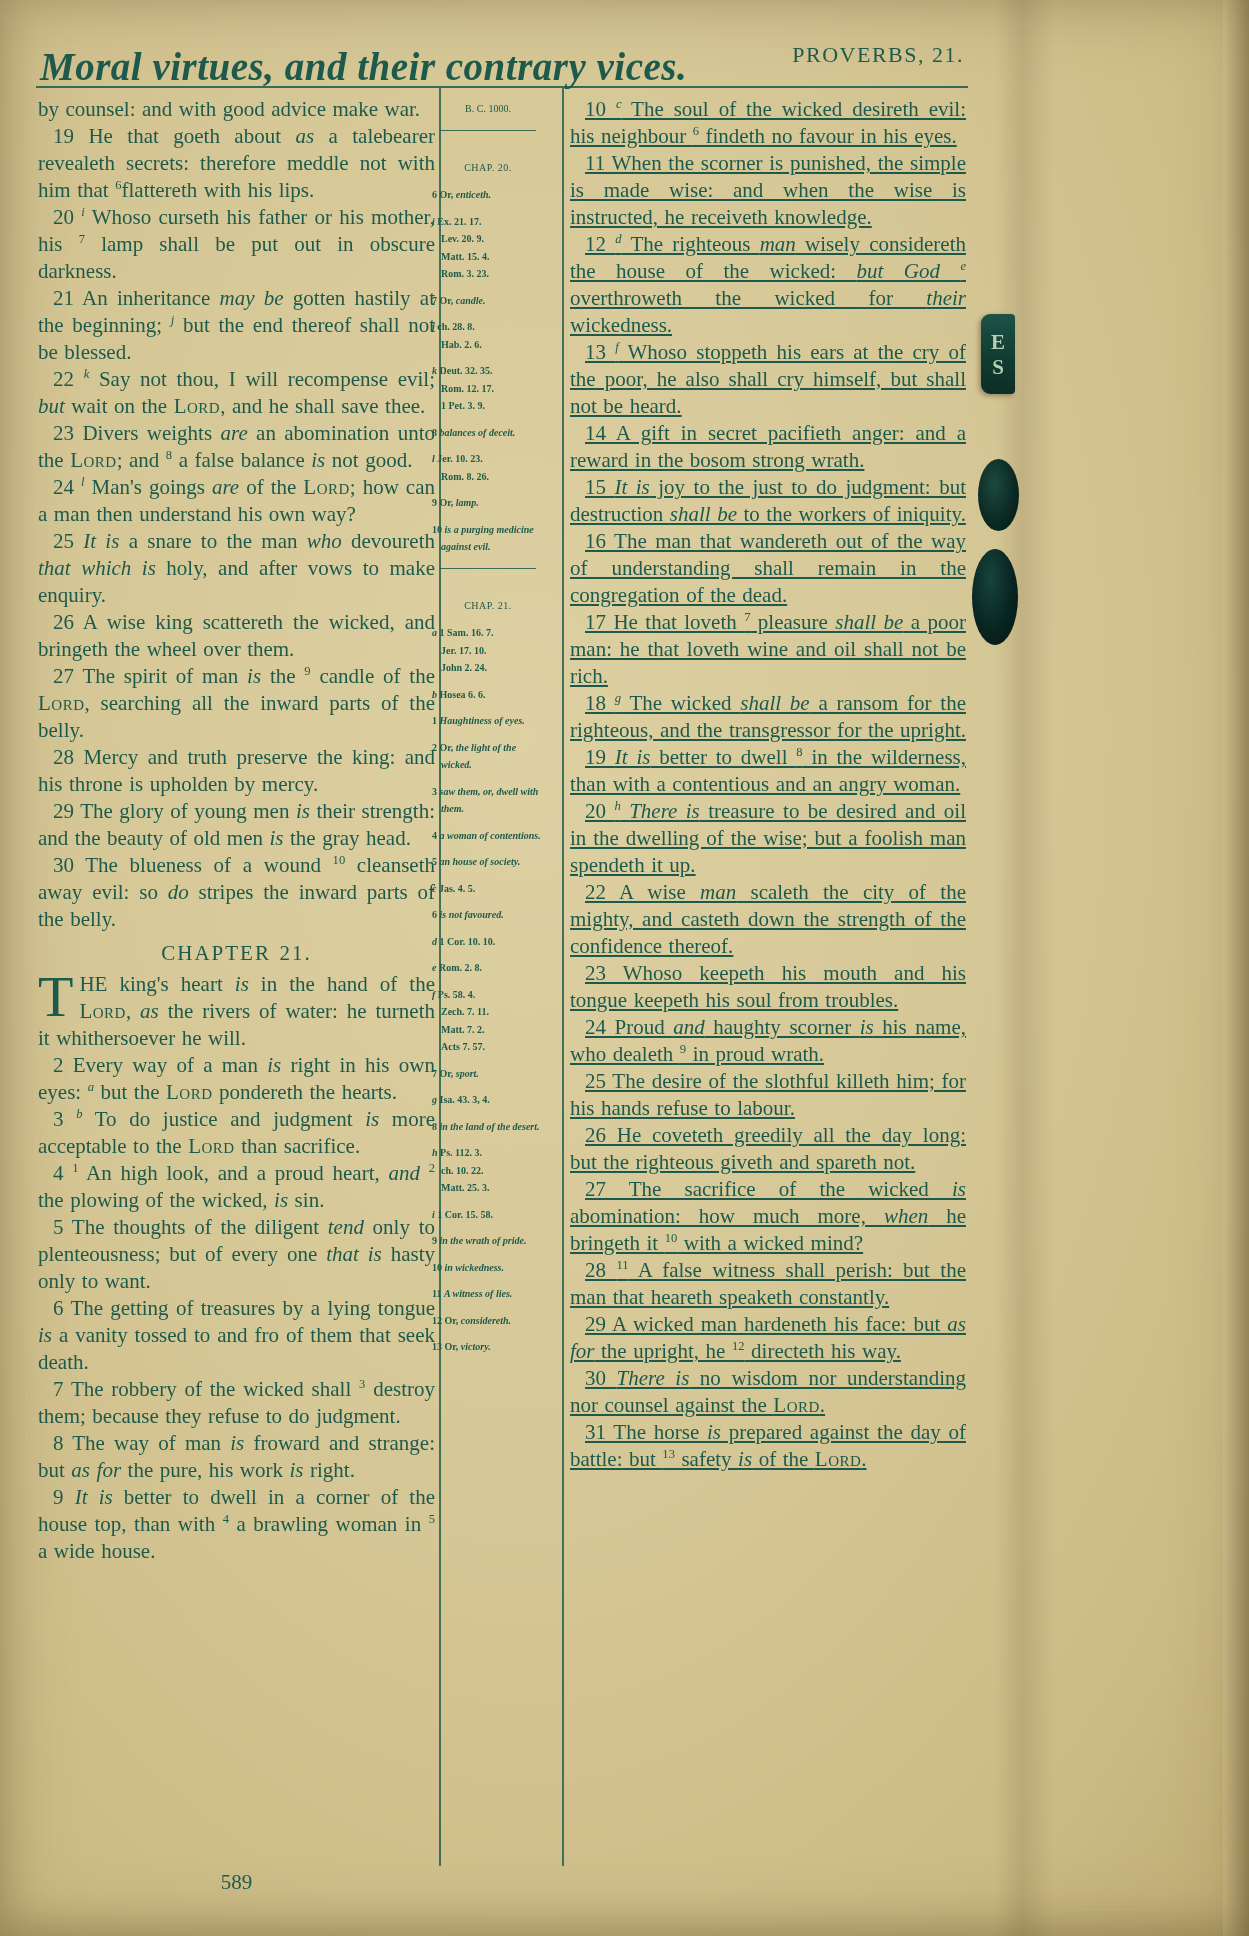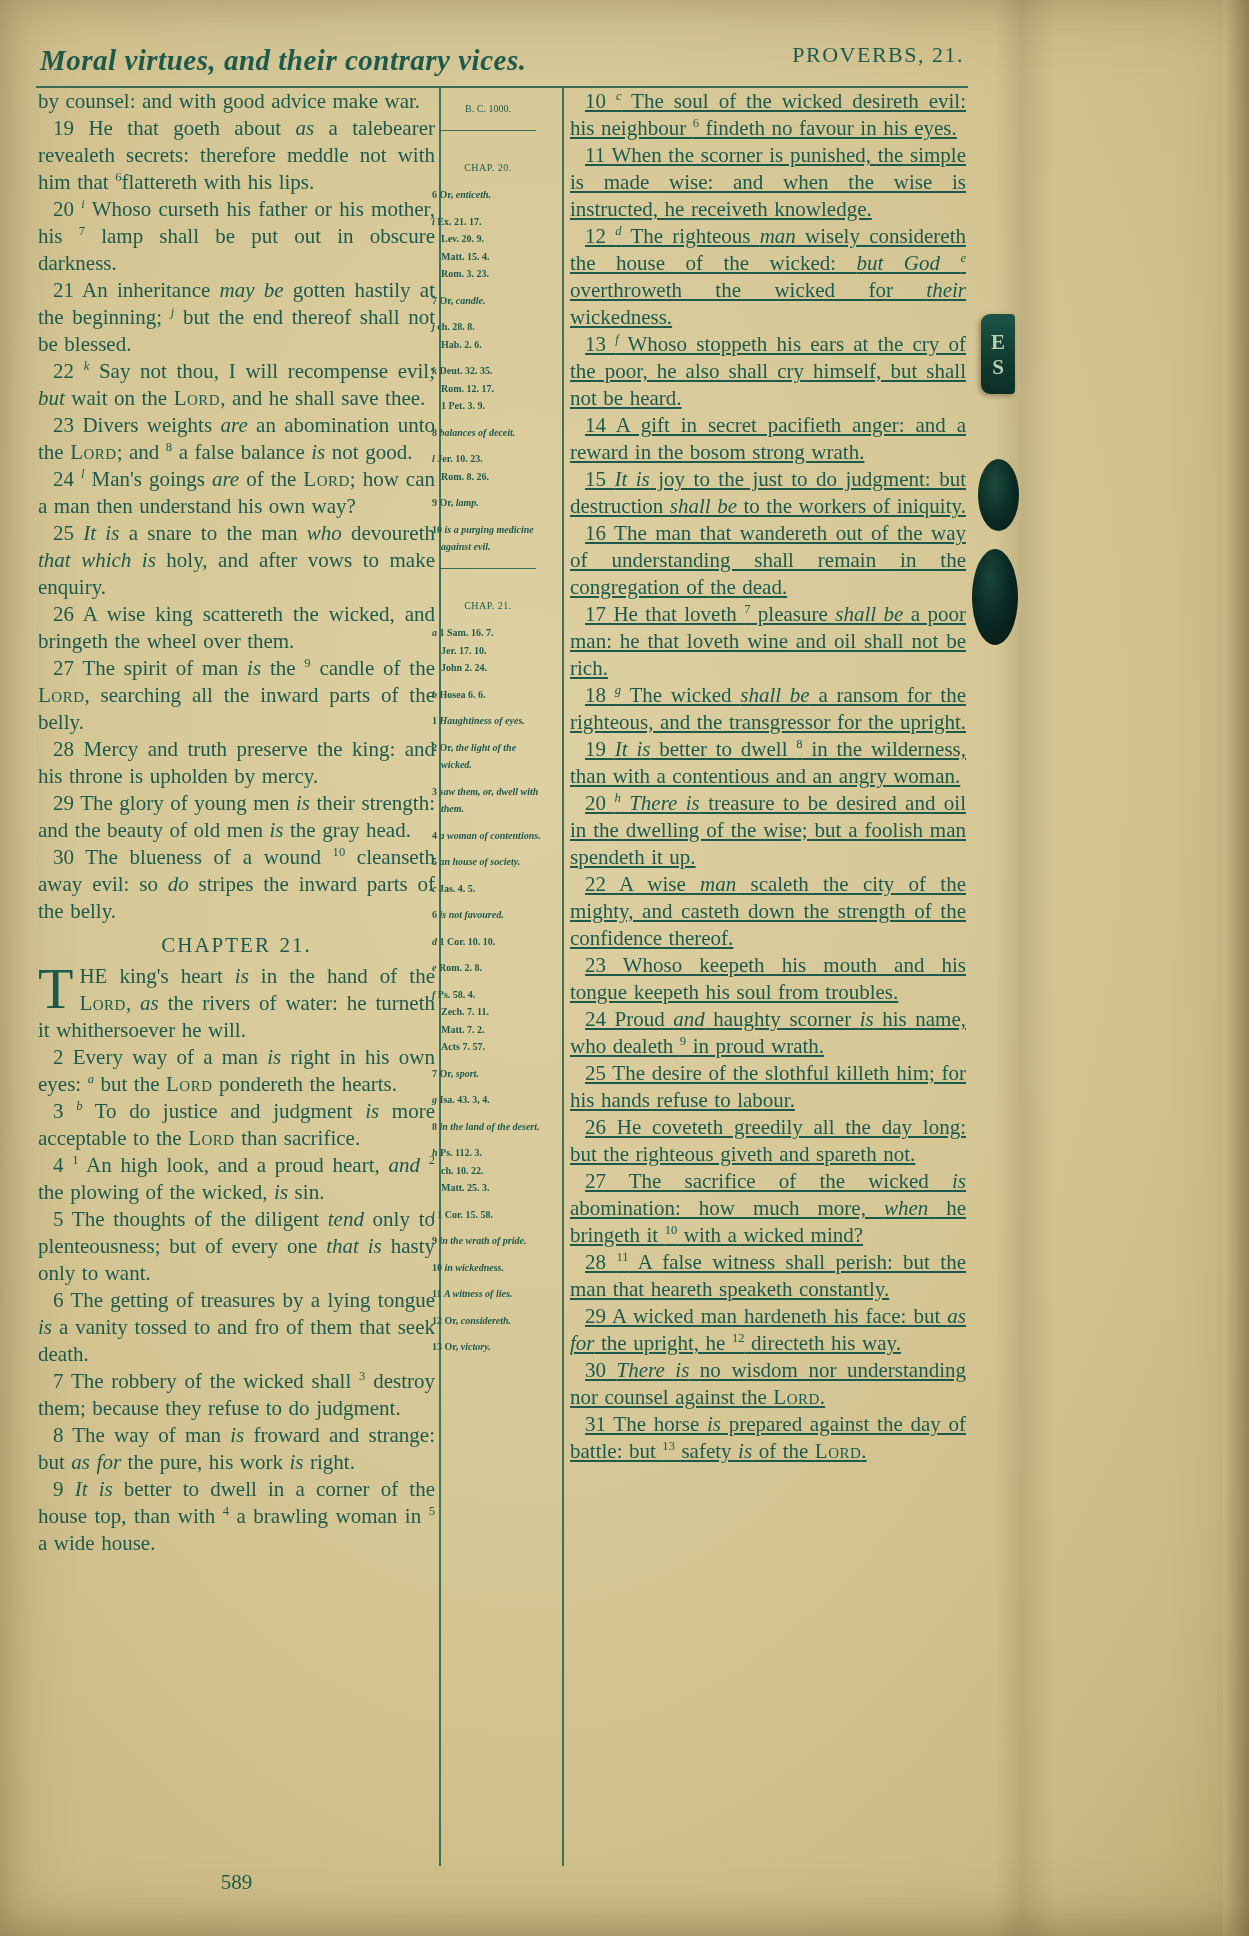--- a/index.html
+++ b/index.html
@@ -13,41 +13,41 @@
   .page {
     position:absolute; inset:0;
     background:
       radial-gradient(ellipse at 42% 38%, #ddd0a2 0%, #d5c695 48%, #cbba84 82%, #bfac74 100%);
     box-shadow: inset 0 0 70px rgba(105,88,48,.38), inset 0 -10px 30px rgba(105,88,48,.25);
     color:var(--ink, #1e5a4b);
   }
   
   .running-head {
     position:absolute; left:40px; top:44px;
-    font-style:italic; font-weight:bold; font-size:29px; letter-spacing:.5px;
+    font-style:italic; font-weight:bold; font-size:39px; letter-spacing:.5px;
     color:var(--ink, #1e5a4b);
   }
   .page-ref {
     position:absolute; right:285px; top:42px;
     font-weight:normal; font-size:22px; letter-spacing:1.5px;
     color:var(--ink, #1e5a4b);
   }
   .rule-h {
     position:absolute; left:36px; top:86px; width:932px; height:2px;
     background:var(--ink, #1e5a4b); opacity:.85;
   }
   .rule-v {
     position:absolute; top:88px; height:1778px; width:1.6px;
     background:var(--ink, #1e5a4b); opacity:.8;
   }
   .rule-v.v1 { left:439px; }
   .rule-v.v2 { left:562px; }
 
   
-  .col { position:absolute; top:88px; color:var(--ink, #1e5a4b); }
+  .col { position:absolute; top:96px; color:var(--ink, #1e5a4b); }
   .col-left  { left:38px;  width:397px; }
   .col-right { left:570px; width:396px;text-decoration:underline; }
   .col-left p, .col-right p {
     font-size:21px; line-height:27px; text-align:justify;
     word-spacing:.06em;
   }
   p.verse { text-indent:15px; }
   p.verse-cont { text-indent:0; }
   p.verse-drop { text-indent:0; }
   .dropcap {

